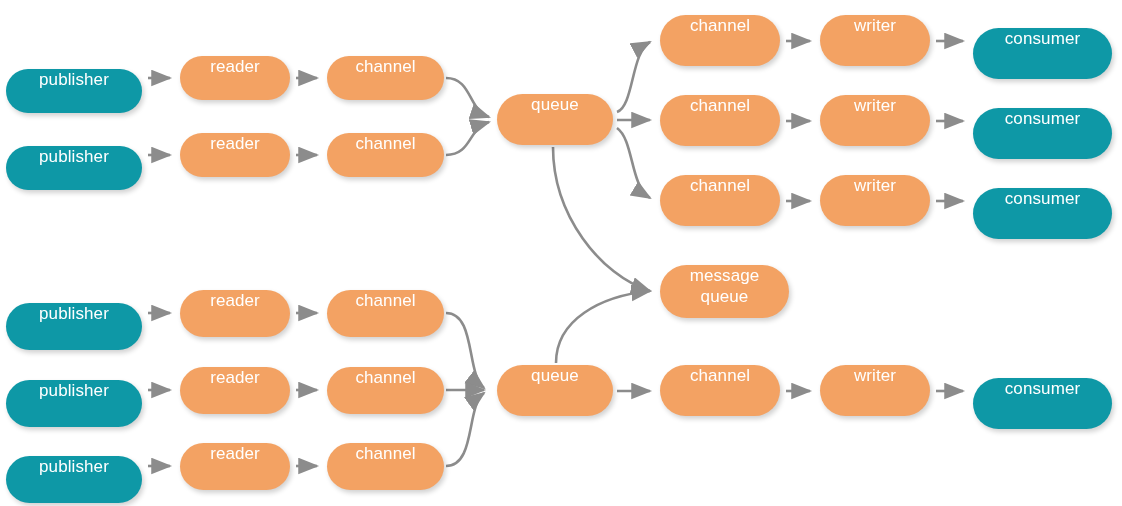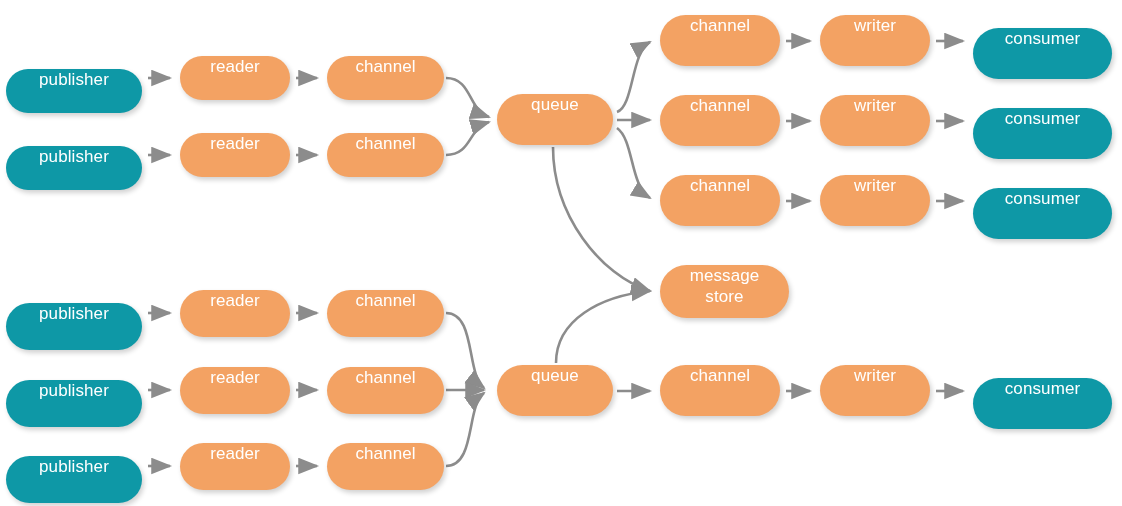--- a/index.html
+++ b/index.html
@@ -109,21 +109,21 @@
       <div class="node node-orange" style="left: 660px; top: 15px; width: 120px; height: 51px; background: rgb(243, 162, 99); color: rgb(255, 255, 255); border-radius: 26px;"><span class="node-label">channel</span></div>
       <div class="node node-orange" style="left: 820px; top: 15px; width: 110px; height: 51px; background: rgb(243, 162, 99); color: rgb(255, 255, 255); border-radius: 26px;"><span class="node-label">writer</span></div>
       <div class="node node-teal" style="left: 973px; top: 15px; width: 139px; height: 51px; background: rgb(14, 152, 166); color: rgb(255, 255, 255); border-radius: 26px;"><span class="node-label">consumer</span></div>
       <div class="node node-orange" style="left: 660px; top: 95px; width: 120px; height: 51px; background: rgb(243, 162, 99); color: rgb(255, 255, 255); border-radius: 26px;"><span class="node-label">channel</span></div>
       <div class="node node-orange" style="left: 820px; top: 95px; width: 110px; height: 51px; background: rgb(243, 162, 99); color: rgb(255, 255, 255); border-radius: 26px;"><span class="node-label">writer</span></div>
       <div class="node node-teal" style="left: 973px; top: 95px; width: 139px; height: 51px; background: rgb(14, 152, 166); color: rgb(255, 255, 255); border-radius: 26px;"><span class="node-label">consumer</span></div>
       <div class="node node-orange" style="left: 660px; top: 175px; width: 120px; height: 51px; background: rgb(243, 162, 99); color: rgb(255, 255, 255); border-radius: 26px;"><span class="node-label">channel</span></div>
       <div class="node node-orange" style="left: 820px; top: 175px; width: 110px; height: 51px; background: rgb(243, 162, 99); color: rgb(255, 255, 255); border-radius: 26px;"><span class="node-label">writer</span></div>
       <div class="node node-teal" style="left: 973px; top: 175px; width: 139px; height: 51px; background: rgb(14, 152, 166); color: rgb(255, 255, 255); border-radius: 26px;"><span class="node-label">consumer</span></div>
       <div class="node node-orange" style="left: 660px; top: 265px; width: 129px; height: 53px; background: rgb(243, 162, 99); color: rgb(255, 255, 255); border-radius: 27px;"><span class="node-label">message
-store</span></div>
+queue</span></div>
       <div class="node node-teal" style="left: 6px; top: 290px; width: 136px; height: 47px; background: rgb(14, 152, 166); color: rgb(255, 255, 255); border-radius: 24px;"><span class="node-label">publisher</span></div>
       <div class="node node-orange" style="left: 180px; top: 290px; width: 110px; height: 47px; background: rgb(243, 162, 99); color: rgb(255, 255, 255); border-radius: 24px;"><span class="node-label">reader</span></div>
       <div class="node node-orange" style="left: 327px; top: 290px; width: 117px; height: 47px; background: rgb(243, 162, 99); color: rgb(255, 255, 255); border-radius: 24px;"><span class="node-label">channel</span></div>
       <div class="node node-teal" style="left: 6px; top: 367px; width: 136px; height: 47px; background: rgb(14, 152, 166); color: rgb(255, 255, 255); border-radius: 24px;"><span class="node-label">publisher</span></div>
       <div class="node node-orange" style="left: 180px; top: 367px; width: 110px; height: 47px; background: rgb(243, 162, 99); color: rgb(255, 255, 255); border-radius: 24px;"><span class="node-label">reader</span></div>
       <div class="node node-orange" style="left: 327px; top: 367px; width: 117px; height: 47px; background: rgb(243, 162, 99); color: rgb(255, 255, 255); border-radius: 24px;"><span class="node-label">channel</span></div>
       <div class="node node-teal" style="left: 6px; top: 443px; width: 136px; height: 47px; background: rgb(14, 152, 166); color: rgb(255, 255, 255); border-radius: 24px;"><span class="node-label">publisher</span></div>
       <div class="node node-orange" style="left: 180px; top: 443px; width: 110px; height: 47px; background: rgb(243, 162, 99); color: rgb(255, 255, 255); border-radius: 24px;"><span class="node-label">reader</span></div>
       <div class="node node-orange" style="left: 327px; top: 443px; width: 117px; height: 47px; background: rgb(243, 162, 99); color: rgb(255, 255, 255); border-radius: 24px;"><span class="node-label">channel</span></div>
       <div class="node node-orange" style="left: 497px; top: 365px; width: 116px; height: 51px; background: rgb(243, 162, 99); color: rgb(255, 255, 255); border-radius: 26px;"><span class="node-label">queue</span></div>

